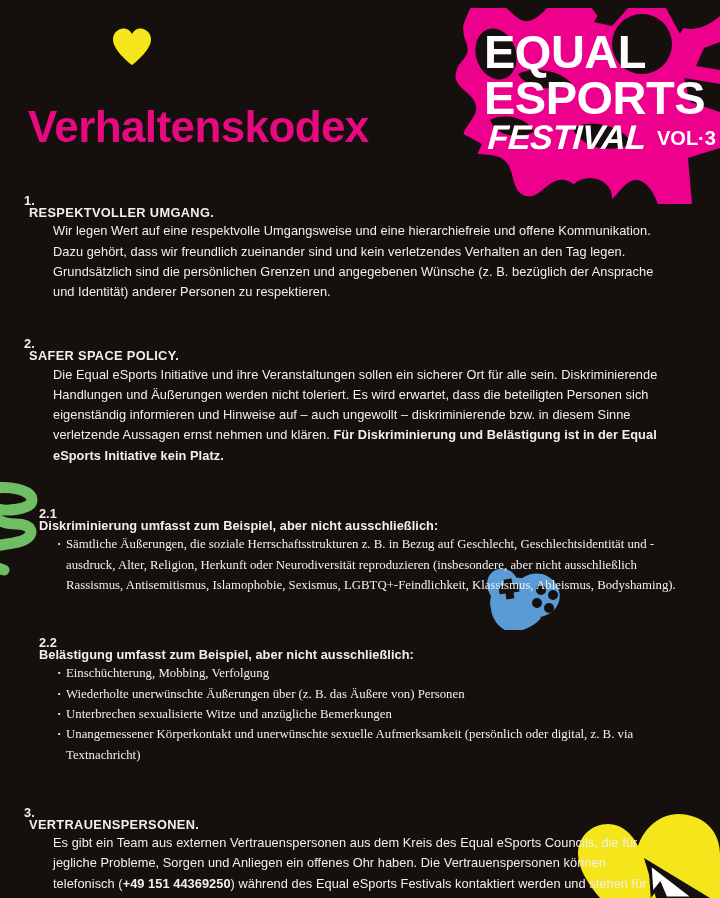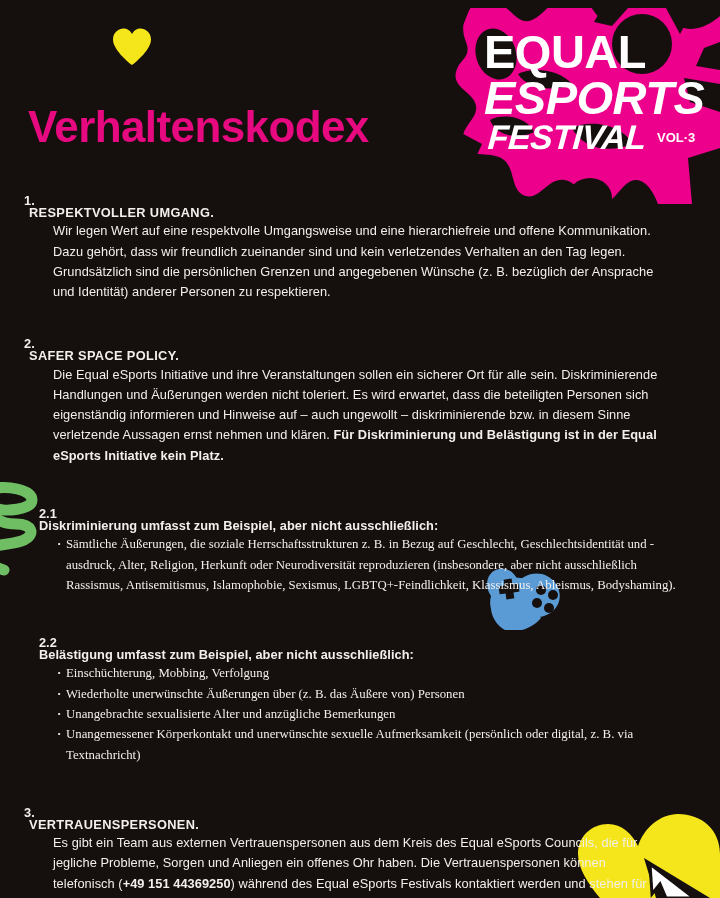--- a/index.html
+++ b/index.html
@@ -25,24 +25,24 @@
   }
   .lg-line {
     position:absolute;
     color:#FFFFFF;
     font-weight:800;
     letter-spacing:-0.5px;
     text-transform:uppercase;
     white-space:nowrap;
   }
   #lg-equal   { left:32px; top:20px;  font-size:47px; line-height:47px; }
-  #lg-esports { left:32px; top:66px;  font-size:47px; line-height:47px;font-style:italic; }
+  #lg-esports { left:32px; top:66px;  font-size:47px; line-height:47px; }
   #lg-festival{ left:36px; top:112px; font-size:34px; line-height:34px;
                 font-style:italic; transform:skewX(-4deg); font-weight:900; }
-  #lg-vol     { left:205px; top:122px; font-size:13px; line-height:16px;
+  #lg-vol     { left:205px; top:122px; font-size:20px; line-height:16px;
                 font-weight:900; letter-spacing:0px; }
 
   
   #spiral-left { left:-18px; top:482px; width:56px; height:96px; }
 
   
   #gamepad { left:485px; top:568px; width:80px; height:62px; }
 
   
   #heart-bottom { right:0; bottom:0; width:160px; height:92px; }
@@ -234,21 +234,21 @@
     <div class="gap-22"></div>
 
     <div class="section">
       <div class="sec-head">
         <span class="sec-num sub">2.2</span>
         <span class="sec-title sub">Belästigung umfasst zum Beispiel, aber nicht ausschließlich:</span>
       </div>
       <ul class="bullets">
         <li>Einschüchterung, Mobbing, Verfolgung</li>
         <li>Wiederholte unerwünschte Äußerungen über (z. B. das Äußere von) Personen</li>
-        <li>Unangebrachte sexualisierte Alter und anzügliche Bemerkungen</li>
+        <li>Unterbrechen sexualisierte Witze und anzügliche Bemerkungen</li>
         <li class="wrapwide">Unangemessener Körperkontakt und unerwünschte sexuelle Aufmerksamkeit (persönlich oder digital, z. B. via Textnachricht)</li>
       </ul>
     </div>
 
     <div class="gap-22"></div>
 
     <div class="section">
       <div class="sec-head">
         <span class="sec-num">3.</span>
         <span class="sec-title">VERTRAUENSPERSONEN.</span>

